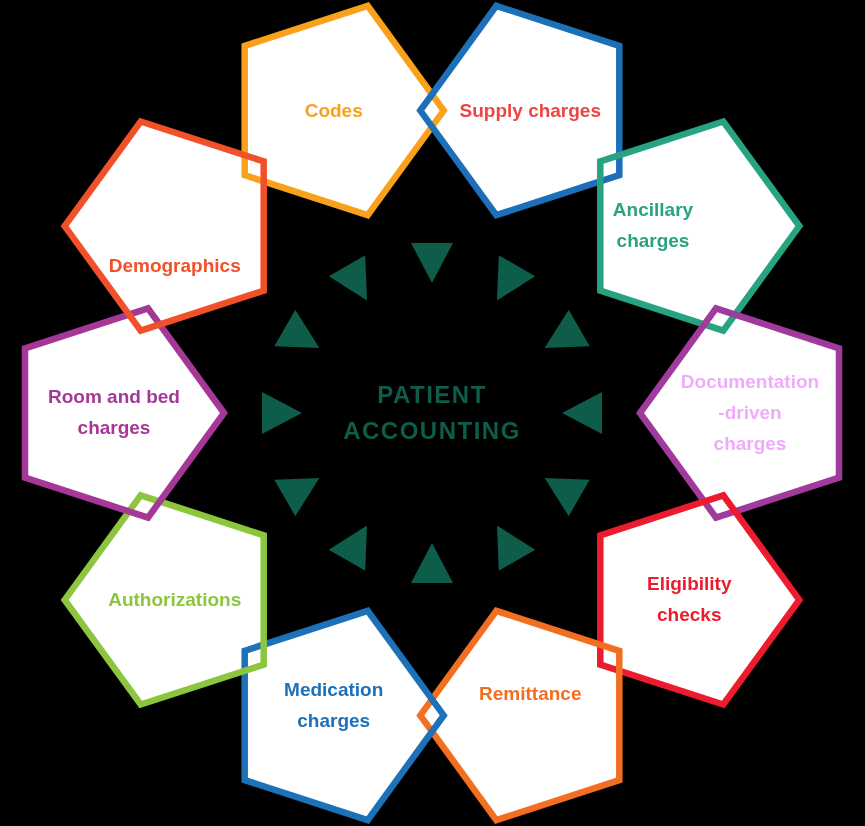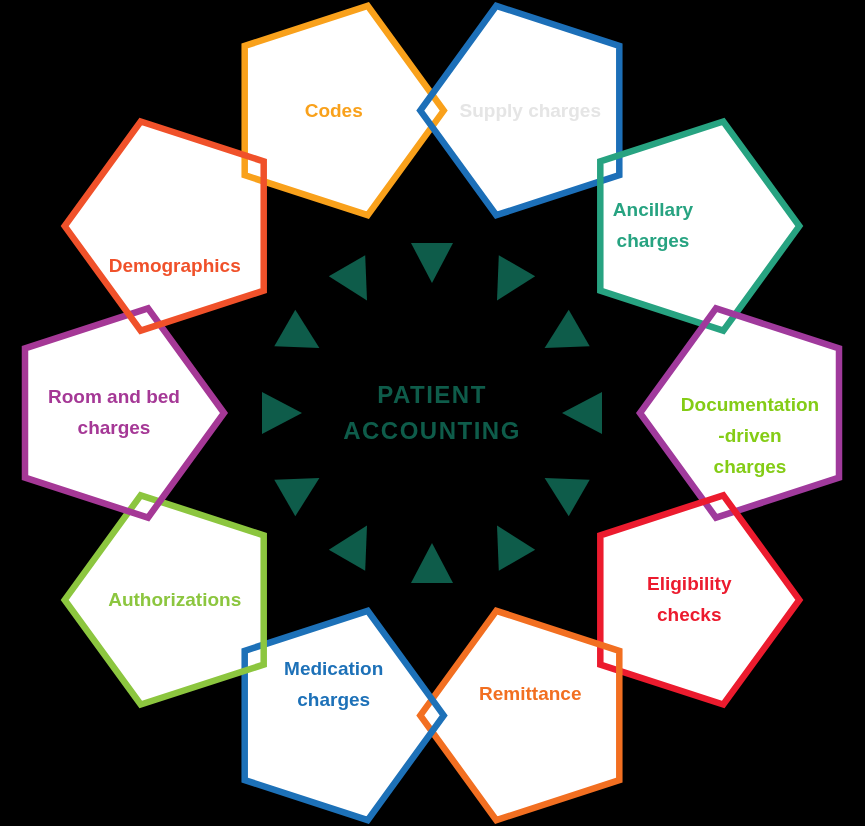--- a/index.html
+++ b/index.html
@@ -80,40 +80,40 @@
       <polygon points="319.4,478.0 274.3,479.8 295.3,516.2" fill="#0E5C4A"></polygon>
       <polygon points="367.0,525.6 328.8,549.7 365.2,570.7" fill="#0E5C4A"></polygon>
       <polygon points="432.0,543.0 411.0,583.0 453.0,583.0" fill="#0E5C4A"></polygon>
       <polygon points="497.0,525.6 498.8,570.7 535.2,549.7" fill="#0E5C4A"></polygon>
       <polygon points="544.6,478.0 568.7,516.2 589.7,479.8" fill="#0E5C4A"></polygon>
     </svg>
   <div id="labels">
       <div class="label" style="left: 333.733px; top: 110.564px; color: rgb(249, 161, 27);">
         <div>Codes</div>
       </div>
-      <div class="label" style="left: 530.267px; top: 110.564px; color: #e5e5e5;">
+      <div class="label" style="left: 530.267px; top: 110.564px; color: #ef4444;">
         <div>Supply charges</div>
       </div>
       <div class="label" style="left: 653px; top: 226.084px; color: rgb(39, 163, 129);">
         <div>Ancillary</div>
         <div>charges</div>
       </div>
-      <div class="label" style="left: 750px; top: 436px; color: #84cc16;">
+      <div class="label" style="left: 750px; top: 413px; color: #f0abfc;">
         <div>Documentation</div>
         <div>-driven</div>
         <div>charges</div>
       </div>
       <div class="label" style="left: 689.267px; top: 599.916px; color: rgb(236, 27, 46);">
         <div>Eligibility</div>
         <div>checks</div>
       </div>
       <div class="label" style="left: 530.267px; top: 694px; color: rgb(242, 111, 33);">
         <div>Remittance</div>
       </div>
-      <div class="label" style="left: 333.733px; top: 685px; color: rgb(29, 113, 184);">
+      <div class="label" style="left: 333.733px; top: 706px; color: rgb(29, 113, 184);">
         <div>Medication</div>
         <div>charges</div>
       </div>
       <div class="label" style="left: 174.733px; top: 599.916px; color: rgb(140, 198, 63);">
         <div>Authorizations</div>
       </div>
       <div class="label" style="left: 114px; top: 413px; color: rgb(165, 56, 150);">
         <div>Room and bed</div>
         <div>charges</div>
       </div>

